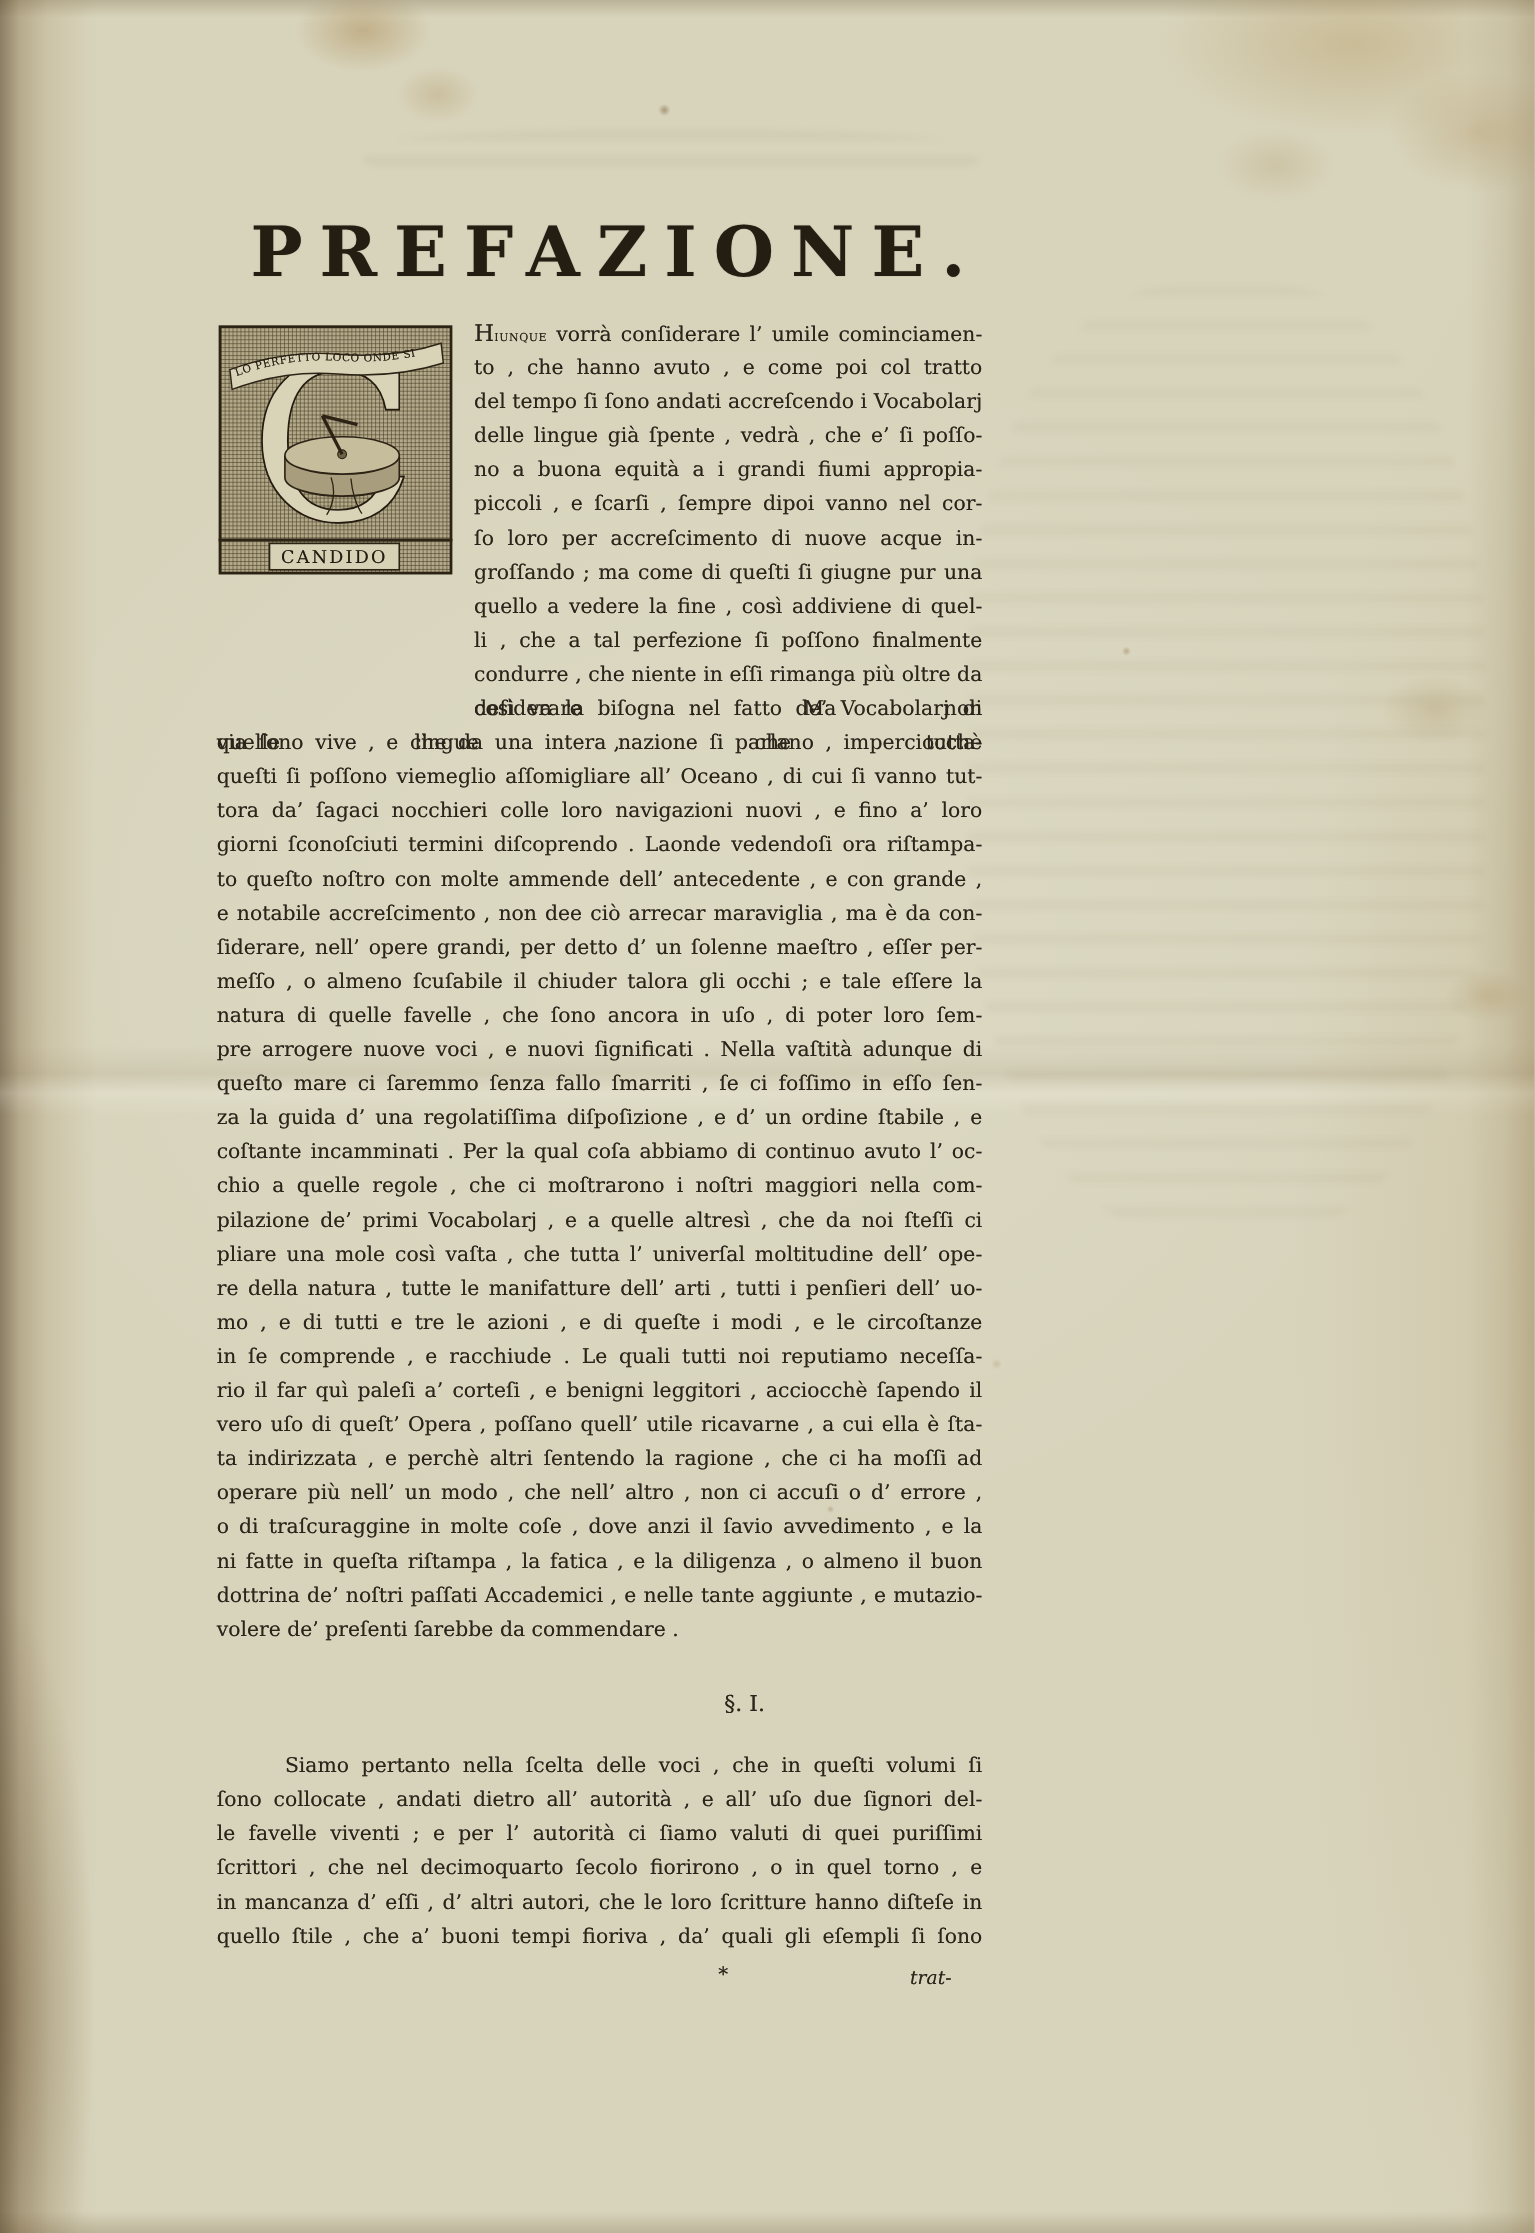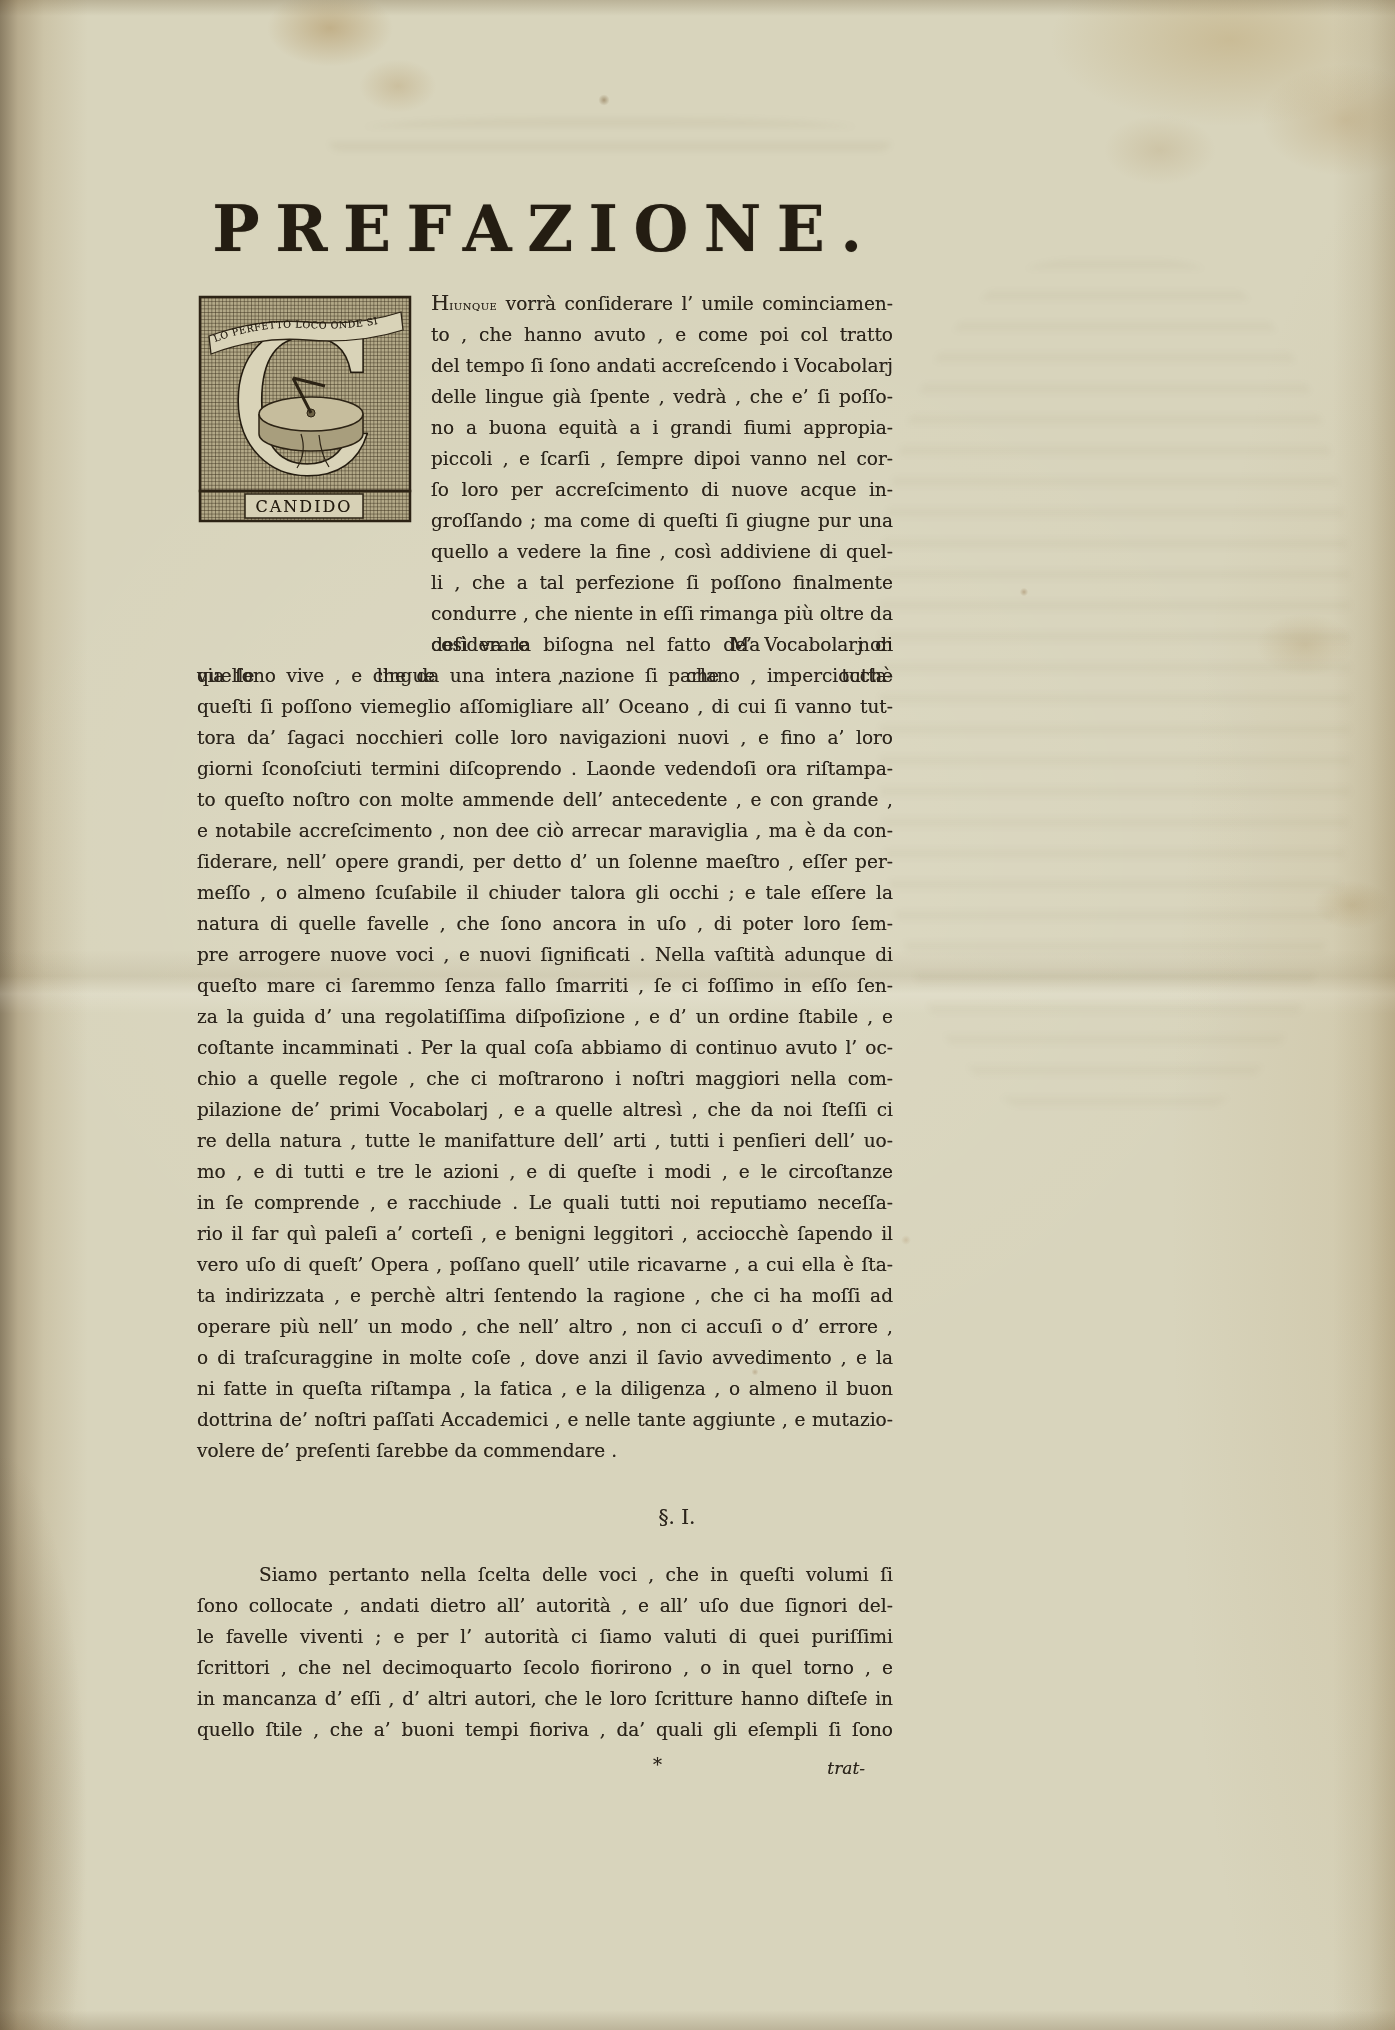--- a/index.html
+++ b/index.html
@@ -35,21 +35,21 @@
   .ghost1{left:880px;top:260px;width:470px;height:860px;
     background:repeating-linear-gradient(180deg, rgba(120,105,65,0.10) 0 9px, rgba(0,0,0,0) 9px 31px);
     border-radius:40%;}
   .ghost2{left:330px;top:118px;width:560px;height:46px;
     background:repeating-linear-gradient(180deg, rgba(120,105,65,0.14) 0 9px, rgba(0,0,0,0) 9px 24px);
     border-radius:40%;}
 
   
   .title{
     position:absolute;left:197px;top:150px;width:696px;
-    text-align:center;font-weight:bold;font-size:63px;line-height:1.2;
+    text-align:right;font-weight:bold;font-size:63px;line-height:1.2;
     letter-spacing:0.245em;color:#241d12;white-space:nowrap;
     text-shadow:0 0 1px rgba(36,29,18,0.4);
   }
 
   
   .bodyblock{
     position:absolute;left:197px;top:288px;width:696px;
     font-size:18.5px;line-height:31px;color:#2b241b;
     text-shadow:0 0 .5px rgba(43,36,27,0.55);
   }
@@ -136,20 +136,21 @@
       <div class="tline">e notabile accreſcimento , non dee ciò arrecar maraviglia , ma è da con-</div>
       <div class="tline">ſiderare, nell’ opere grandi, per detto d’ un ſolenne maeſtro , eſſer per-</div>
       <div class="tline">meſſo , o almeno ſcuſabile il chiuder talora gli occhi ; e tale eſſere la</div>
       <div class="tline">natura di quelle favelle , che ſono ancora in uſo , di poter loro ſem-</div>
       <div class="tline">pre arrogere nuove voci , e nuovi ſignificati . Nella vaſtità adunque di</div>
       <div class="tline">queſto mare ci ſaremmo ſenza fallo ſmarriti , ſe ci foſſimo in eſſo ſen-</div>
       <div class="tline">za la guida d’ una regolatiſſima diſpoſizione , e d’ un ordine ſtabile , e</div>
       <div class="tline">coſtante incamminati . Per la qual coſa abbiamo di continuo avuto l’ oc-</div>
       <div class="tline">chio a quelle regole , che ci moſtrarono i noſtri maggiori nella com-</div>
       <div class="tline">pilazione de’ primi Vocabolarj , e a quelle altresì , che da noi ſteſſi ci</div>
+      <div class="tline">pliare una mole così vaſta , che tutta l’ univerſal moltitudine dell’ ope-</div>
       <div class="tline">re della natura , tutte le manifatture dell’ arti , tutti i penſieri dell’ uo-</div>
       <div class="tline">mo , e di tutti e tre le azioni , e di queſte i modi , e le circoſtanze</div>
       <div class="tline">in ſe comprende , e racchiude . Le quali tutti noi reputiamo neceſſa-</div>
       <div class="tline">rio il far quì paleſi a’ corteſi , e benigni leggitori , acciocchè ſapendo il</div>
       <div class="tline">vero uſo di queſt’ Opera , poſſano quell’ utile ricavarne , a cui ella è ſta-</div>
       <div class="tline">ta indirizzata , e perchè altri ſentendo la ragione , che ci ha moſſi ad</div>
       <div class="tline">operare più nell’ un modo , che nell’ altro , non ci accuſi o d’ errore ,</div>
       <div class="tline">o di traſcuraggine in molte coſe , dove anzi il ſavio avvedimento , e la</div>
       <div class="tline">ni fatte in queſta riſtampa , la fatica , e la diligenza , o almeno il buon</div>
       <div class="tline">dottrina de’ noſtri paſſati Accademici , e nelle tante aggiunte , e mutazio-</div>

